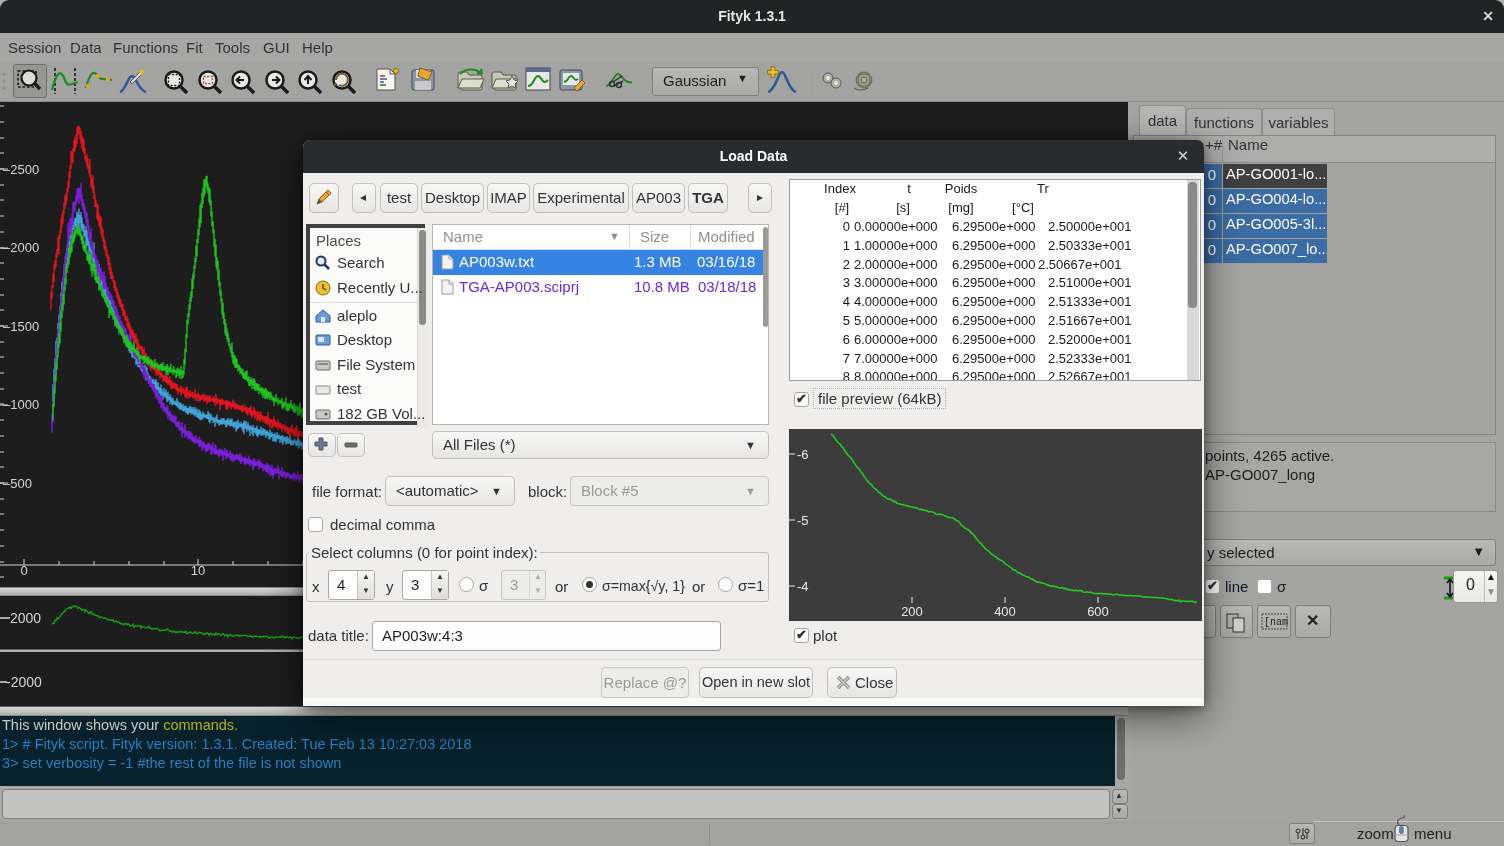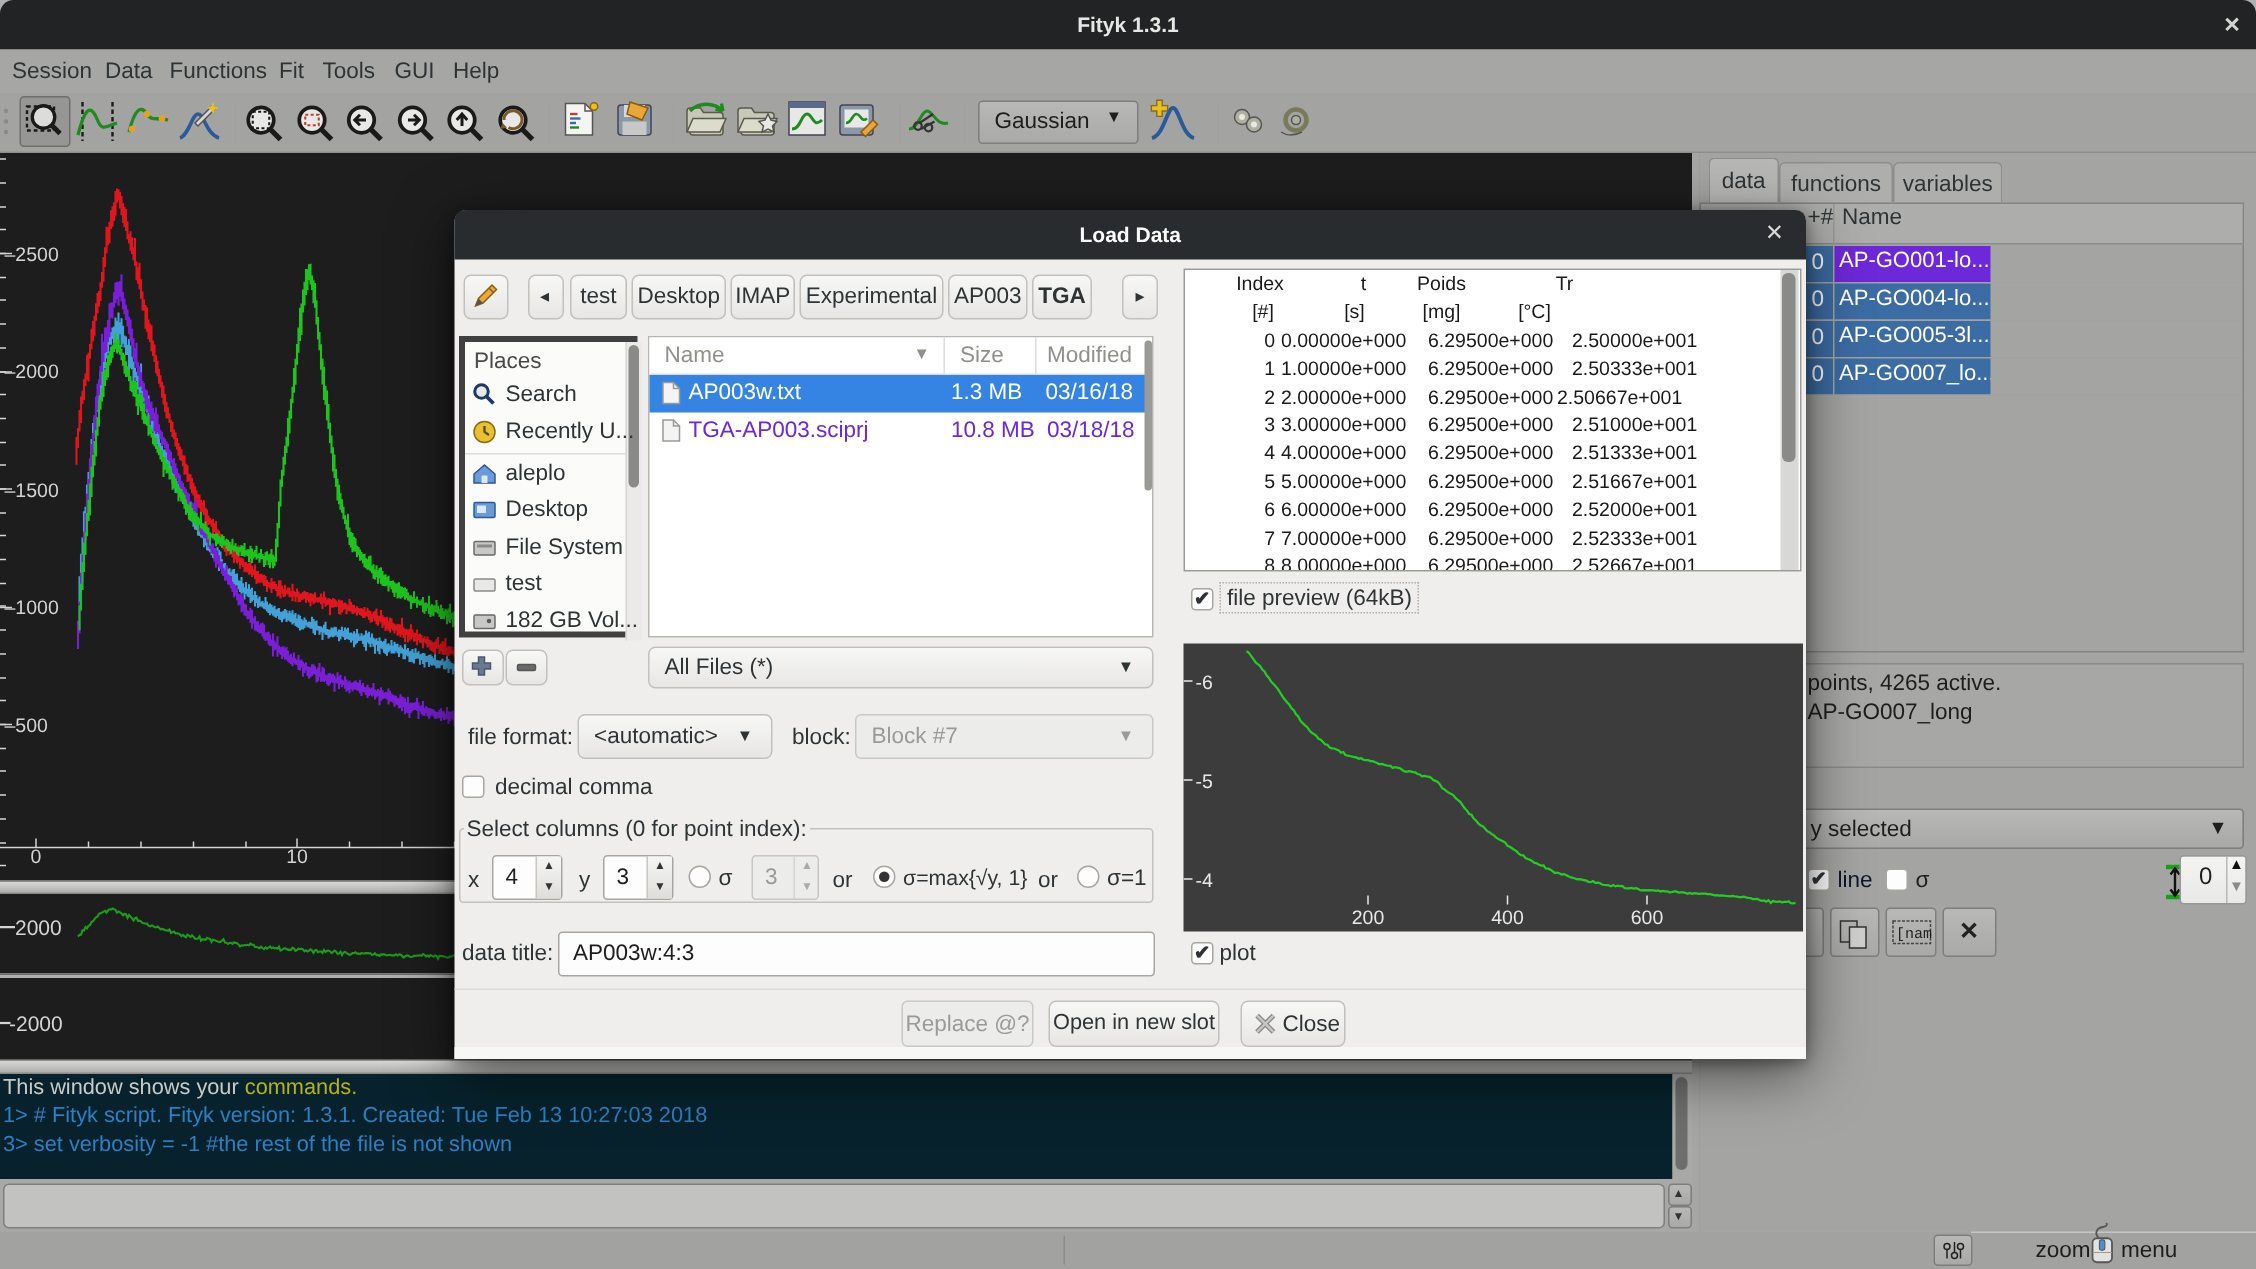--- a/index.html
+++ b/index.html
@@ -319,21 +319,21 @@
   <div style="position:absolute;left:0px;top:33px;width:363px;height:300px;background:#a4a4a2;border:1px solid #848482;">
     <div style="position:absolute;left:0;top:0;width:361px;height:27px;background:#adadab;border-bottom:1px solid #8a8a88;font-size:15px;color:#2e3436;">
       <span style="position:absolute;left:71px;">+#</span>
         <span style="position:absolute;left:94px;">Name</span>
       <div style="position:absolute;left:88px;top:0;width:1px;height:27px;background:#989896;"></div>
     </div>
     <div style="position:absolute;left:0;top:28px;width:361px;height:24px;">
         <div style="position:absolute;left:0;top:0;width:88px;height:24px;background:#3c6ca4;color:#fff;font-size:15px;">
           <span style="position:absolute;right:6px;top:2px;">0</span>
         </div>
-        <div style="position:absolute;left:89px;top:0;width:104px;height:24px;background:#6d28d9;color:#fff;font-size:14.7px;white-space:nowrap;overflow:hidden;">
+        <div style="position:absolute;left:89px;top:0;width:104px;height:24px;background:#404040;color:#fff;font-size:14.7px;white-space:nowrap;overflow:hidden;">
           <span style="position:absolute;left:3px;top:2px;">AP-GO001-lo...</span>
         </div>
         <div style="position:absolute;left:0;top:24px;width:361px;height:1px;background:#a2a2a0;"></div>
       </div>
       <div style="position:absolute;left:0;top:53px;width:361px;height:24px;">
         <div style="position:absolute;left:0;top:0;width:88px;height:24px;background:#3c6ca4;color:#fff;font-size:15px;">
           <span style="position:absolute;right:6px;top:2px;">0</span>
         </div>
         <div style="position:absolute;left:89px;top:0;width:104px;height:24px;background:#3c6ca4;color:#fff;font-size:14.7px;white-space:nowrap;overflow:hidden;">
           <span style="position:absolute;left:3px;top:2px;">AP-GO004-lo...</span>
@@ -547,21 +547,21 @@
     <span style="position:absolute;right:12px;top:7px;font-size:11px;">▼</span>
   </div>
 
   <span style="position:absolute;left:9px;top:343px;font-size:15px;color:#2e3436;">file format:</span>
   <div class="btn" style="position:absolute;left:82px;top:336px;width:130px;height:30px;font-size:15px;">
     <span style="position:absolute;left:10px;top:5px;">&lt;automatic&gt;</span>
     <span style="position:absolute;right:12px;top:8px;font-size:11px;">▼</span>
   </div>
   <span style="position:absolute;left:225px;top:343px;font-size:15px;color:#2e3436;">block:</span>
   <div class="btn-dis" style="position:absolute;left:267px;top:336px;width:199px;height:30px;font-size:15px;">
-    <span style="position:absolute;left:10px;top:5px;">Block #7</span>
+    <span style="position:absolute;left:10px;top:5px;">Block #5</span>
     <span style="position:absolute;right:12px;top:8px;font-size:11px;color:#9c9a96;">▼</span>
   </div>
 
   <div class="cb" style="left:5px;top:377px;"></div>
   <span style="position:absolute;left:27px;top:376px;font-size:15px;color:#2e3436;">decimal comma</span>
 
   <fieldset style="position:absolute;left:3px;top:404px;width:463px;height:58px;border:1px solid #c4c2bc;border-radius:3px;">
     <legend style="font-size:15px;color:#2e3436;margin-left:2px;padding:0 2px;">Select columns (0 for point index):</legend>
   </fieldset>
   <span style="position:absolute;left:9px;top:438px;font-size:15px;color:#2e3436;">x</span>
@@ -590,21 +590,21 @@
       </div>
   </div>
   <span style="position:absolute;left:252px;top:438px;font-size:15px;color:#2e3436;">or</span>
   <div class="radio on" style="left:279px;top:437px;"></div>
   <span style="position:absolute;left:299px;top:438px;font-size:14.2px;color:#2e3436;">σ=max{√y, 1}</span>
   <span style="position:absolute;left:389px;top:438px;font-size:15px;color:#2e3436;">or</span>
   <div class="radio" style="left:415px;top:437px;"></div>
   <span style="position:absolute;left:435px;top:437px;font-size:15px;color:#2e3436;">σ=1</span>
 
   <span style="position:absolute;left:5px;top:487px;font-size:15px;color:#2e3436;">data title:</span>
-  <div style="position:absolute;left:69px;top:481px;width:398px;height:30px;background:#fdfdfd;border:1px solid #a8a6a0;border-radius:3px;">
+  <div style="position:absolute;left:69px;top:481px;width:349px;height:30px;background:#fdfdfd;border:1px solid #a8a6a0;border-radius:3px;">
       <span style="position:absolute;left:9px;top:5px;font-size:15px;color:#1e1e1e;">AP003w:4:3</span>
     </div>
 
   <div style="position:absolute;left:486px;top:39px;width:412px;height:202px;background:#ffffff;border:1px solid #9a9a98;font-family:'Liberation Sans',sans-serif;font-size:13px;color:#1a1a1a;overflow:hidden;">
 <div style="position:absolute;left:0;top:1px;width:400px;height:19px;">
         <span style="position:absolute;left:50px;transform:translateX(-50%);">Index</span>
         <span style="position:absolute;left:119px;transform:translateX(-50%);">t</span>
         <span style="position:absolute;left:171px;transform:translateX(-50%);">Poids</span>
         <span style="position:absolute;left:253px;transform:translateX(-50%);">Tr</span>
       </div>

